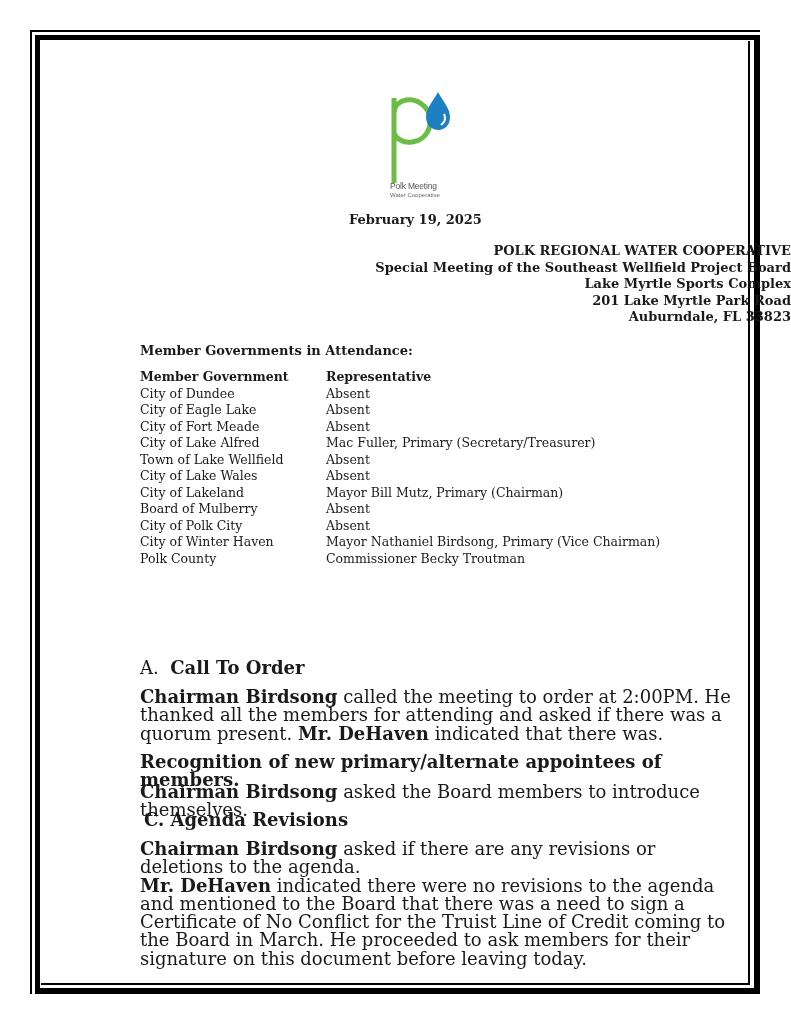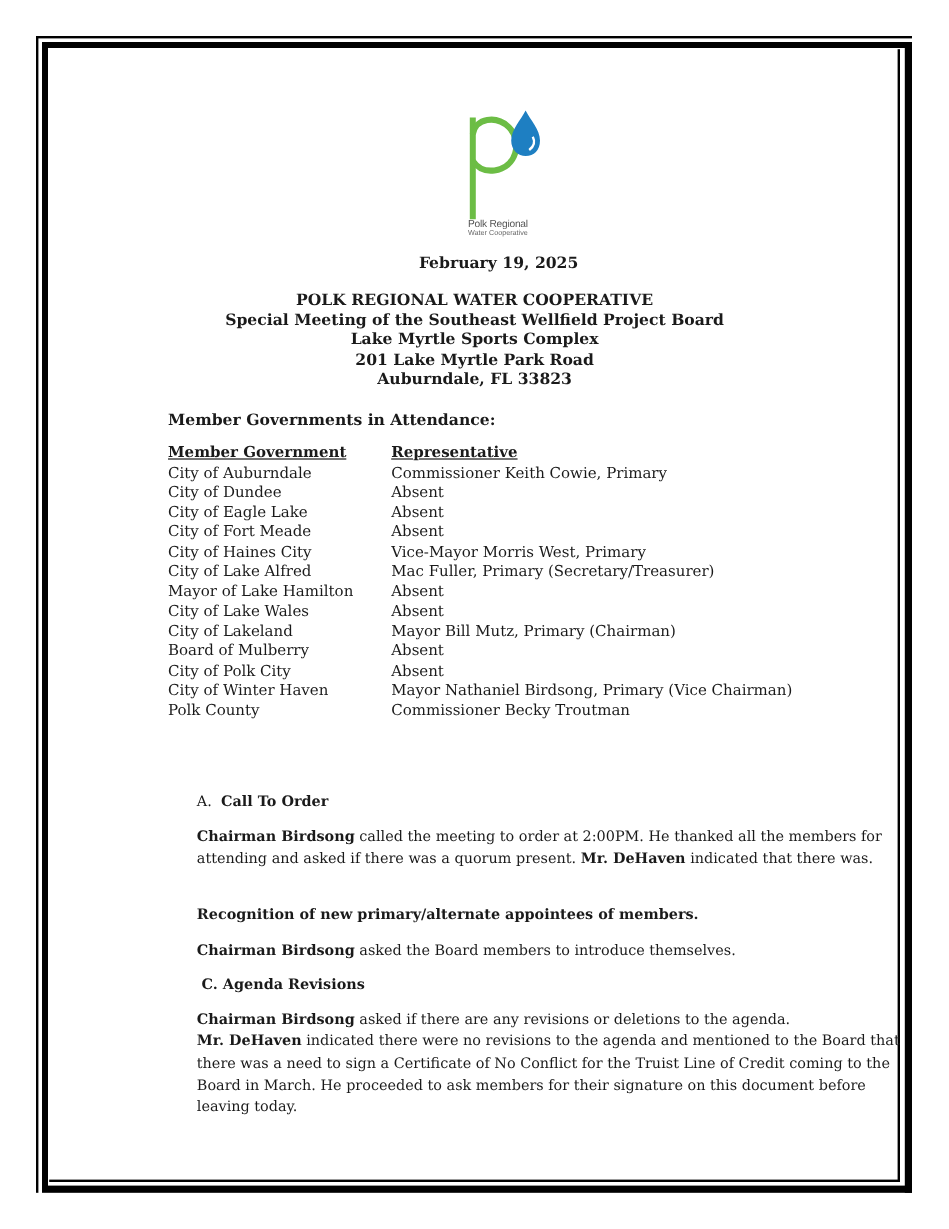--- a/index.html
+++ b/index.html
@@ -5,27 +5,27 @@
   html, body { margin:0; padding:0; background:#fff; }
   body { width:791px; height:1024px; position:relative; overflow:hidden;
          font-family:"DejaVu Serif", "Liberation Serif", serif; color:#1a1a1a; }
   .fl { position:absolute; background:#000; }
   .logo { position:absolute; left:384px; top:88px; width:72px; height:115px; }
   .logo-text1 { position:absolute; left:390px; top:181px; font-family:"Liberation Sans", sans-serif; font-size:8.5px; color:#555; letter-spacing:-0.2px; }
   .logo-text2 { position:absolute; left:390px; top:192px; font-family:"Liberation Sans", sans-serif; font-size:6px; color:#666; }
   .center { position:absolute; left:0; width:791px; text-align:center; font-weight:bold; font-size:13px; }
   .date { top:212px;margin-left:20px; }
   .header-block { top:243px; line-height:16.5px; }
-  .header-block div { white-space:nowrap; }
+  .header-block div { white-space:nowrap;text-align:right; }
   .att-title { position:absolute; left:140px; top:343px; font-weight:bold; font-size:13px; }
   .tbl { position:absolute; left:140px; top:369px; font-size:12.5px; line-height:16.5px; }
   .row { display:flex; white-space:nowrap; }
   .c1 { width:186px; }
-  .th { text-decoration:underline; font-weight:bold; }
-  .para { position:absolute; left:140px; width:600px; font-size:12px; line-height:18.3px;margin-left:24px; }
+  .th { font-weight:bold; }
+  .para { position:absolute; left:140px; width:600px; font-size:18px; line-height:18.3px; }
   .b { font-weight:bold; }
 </style>
 </head>
 <body>
 
 <div>
   <div class="fl" style="left:30px;top:30px;width:730px;height:2px;"></div>
   <div class="fl" style="left:30px;top:30px;width:2px;height:964px;"></div>
   <div class="fl" style="left:35px;top:35px;width:720px;height:5px;"></div>
   <div class="fl" style="left:35px;top:35px;width:5px;height:954px;"></div>
@@ -36,65 +36,57 @@
 </div>
 
 <div class="logo">
   <svg width="72" height="95" viewBox="0 0 72 95">
     <path d="M10 10 L10 95" stroke="#6cbd45" stroke-width="5" fill="none"></path>
     <path d="M10 24 C12 10, 30 8, 40 18 C52 30, 46 52, 28 54 C20 55, 14 52, 10 46" stroke="#6cbd45" stroke-width="5" fill="none"></path>
     <path d="M54 4 C50 12, 42 20, 42 29 C42 37, 48 42, 54 42 C61 42, 66 37, 66 29 C66 20, 58 12, 54 4 Z" fill="#1e7fc2"></path>
     <path d="M60 26 C62 30, 61 34, 57 37" stroke="#fff" stroke-width="2" fill="none"></path>
   </svg>
 </div>
-<div class="logo-text1">Polk Regional</div>
+<div class="logo-text1">Polk Meeting</div>
 <div class="logo-text2">Water Cooperative</div>
 
 <div class="center date">February 19, 2025</div>
 <div class="center header-block">
   <div>POLK REGIONAL WATER COOPERATIVE</div>
   <div>Special Meeting of the Southeast Wellfield Project Board</div>
   <div>Lake Myrtle Sports Complex</div>
   <div>201 Lake Myrtle Park Road</div>
   <div>Auburndale, FL 33823</div>
 </div>
 
 <div class="att-title">Member Governments in Attendance:</div>
 
 <div class="tbl">
   <div class="row">
     <div class="c1 th">Member Government</div>
     <div class="th">Representative</div>
   </div>
   <div class="row">
-      <div class="c1">City of Auburndale</div>
-      <div>Commissioner Keith Cowie, Primary</div>
-    </div>
-  <div class="row">
       <div class="c1">City of Dundee</div>
       <div>Absent</div>
     </div>
   <div class="row">
       <div class="c1">City of Eagle Lake</div>
       <div>Absent</div>
     </div>
   <div class="row">
       <div class="c1">City of Fort Meade</div>
       <div>Absent</div>
     </div>
   <div class="row">
-      <div class="c1">City of Haines City</div>
-      <div>Vice-Mayor Morris West, Primary</div>
-    </div>
-  <div class="row">
       <div class="c1">City of Lake Alfred</div>
       <div>Mac Fuller, Primary (Secretary/Treasurer)</div>
     </div>
   <div class="row">
-      <div class="c1">Mayor of Lake Hamilton</div>
+      <div class="c1">Town of Lake Wellfield</div>
       <div>Absent</div>
     </div>
   <div class="row">
       <div class="c1">City of Lake Wales</div>
       <div>Absent</div>
     </div>
   <div class="row">
       <div class="c1">City of Lakeland</div>
       <div>Mayor Bill Mutz, Primary (Chairman)</div>
     </div>

